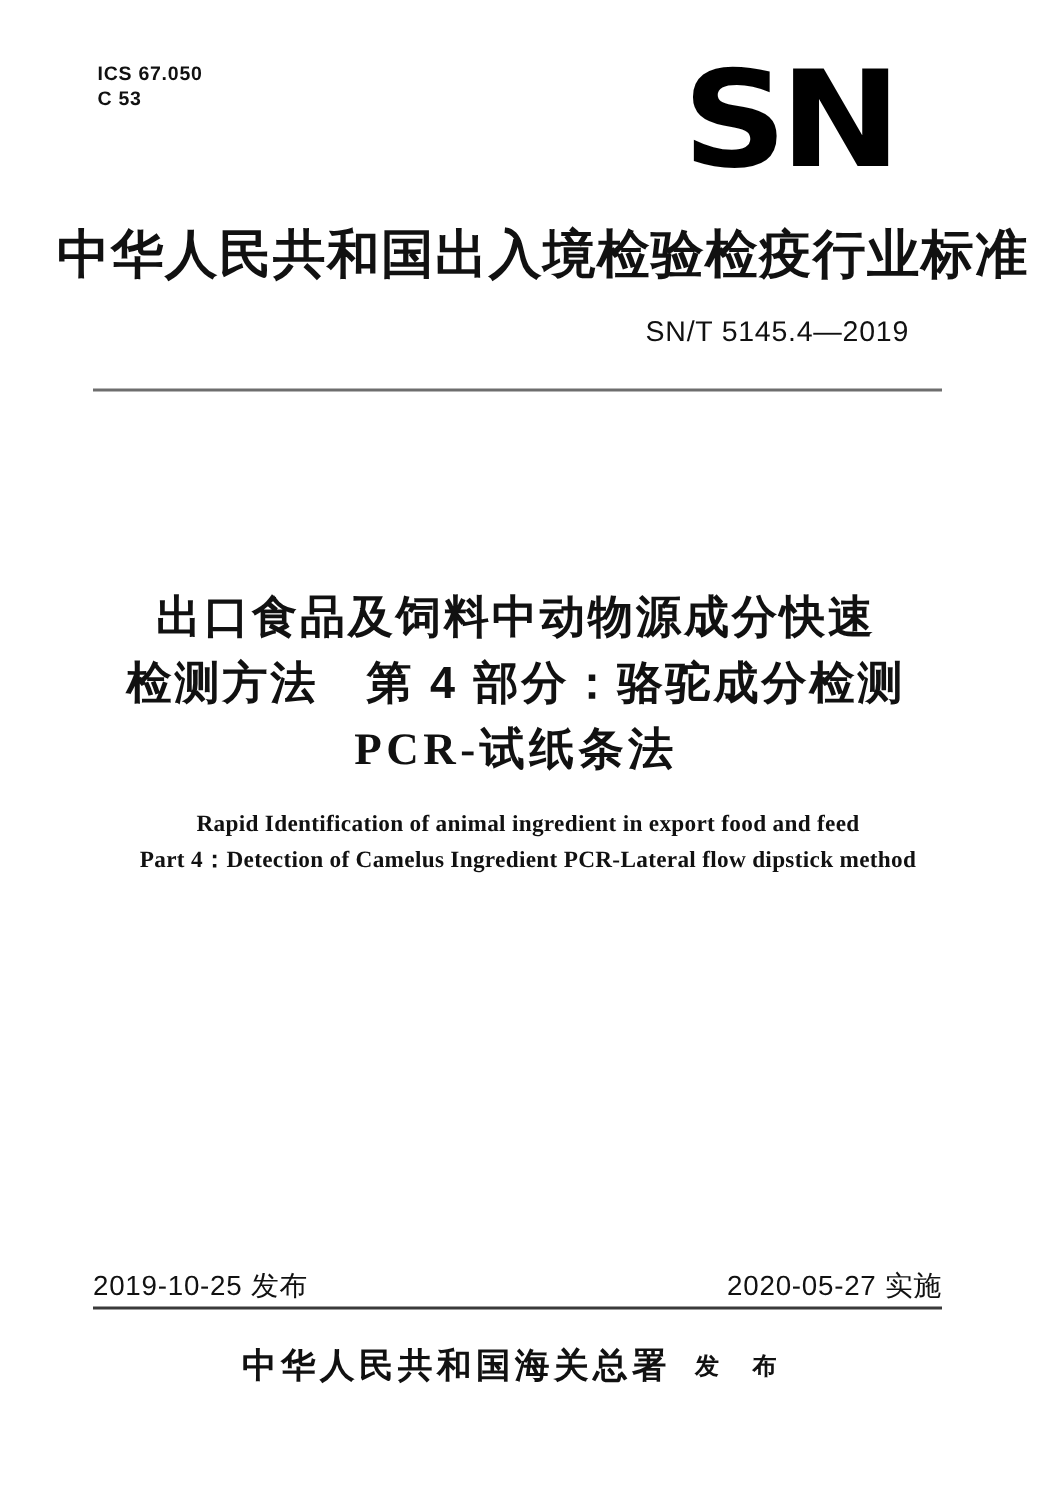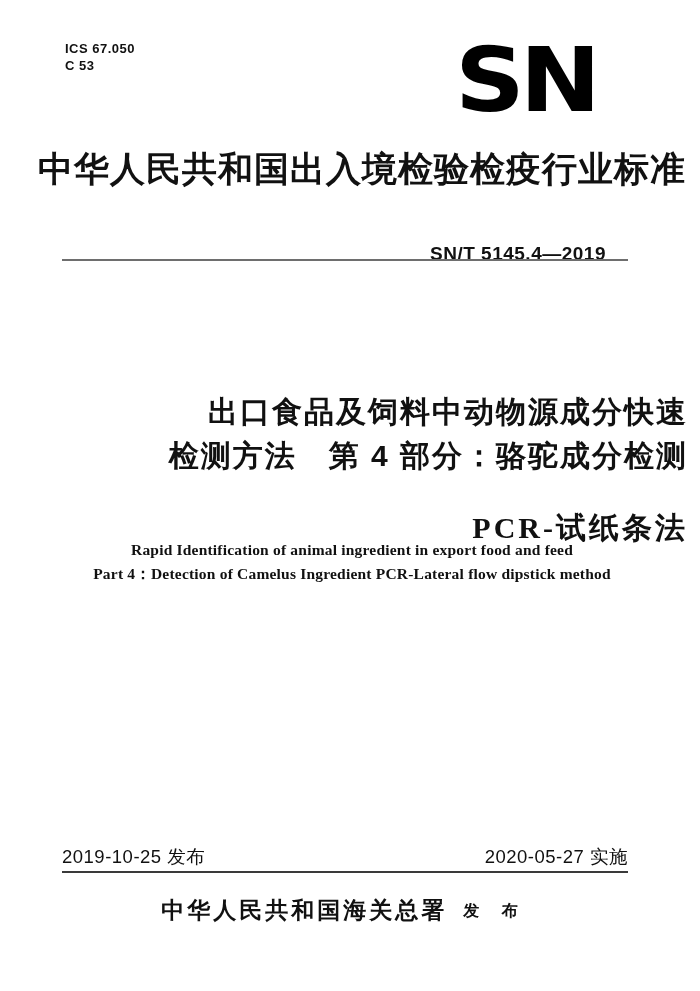--- a/index.html
+++ b/index.html
@@ -58,50 +58,48 @@
     white-space: nowrap;
     margin-left: 36px;
   }
 
   
   .std-number {
     position: absolute;
     top: 211px;
     right: 82px;
     font-size: 19px;
-    font-weight: 700;
+    font-weight: 400;
     letter-spacing: 0.5px;
-    margin-top: 32px;
   }
 
   .rule {
     position: absolute;
     left: 62px;
     right: 60px;
     height: 2px;
   }
   .rule-top { top: 259px; background: #6e6e6e; }
   .rule-bottom { top: 871px; background: #3a3a3a; }
 
   
   .title-cn {
     position: absolute;
     left: 0;
     right: 0;
     top: 390px;
-    text-align: right;
+    text-align: center;
     font-size: 30px;
     font-weight: bold;
     line-height: 44px;
     letter-spacing: 2px;
   }
   .title-cn .t-line-latin {
     font-family: "Liberation Serif", serif;
     letter-spacing: 3px;
-    margin-top: 28px;
   }
 
   
   .title-en {
     position: absolute;
     left: 0;
     right: 0;
     top: 538px;
     text-align: center;
     font-family: "Liberation Serif", serif;

